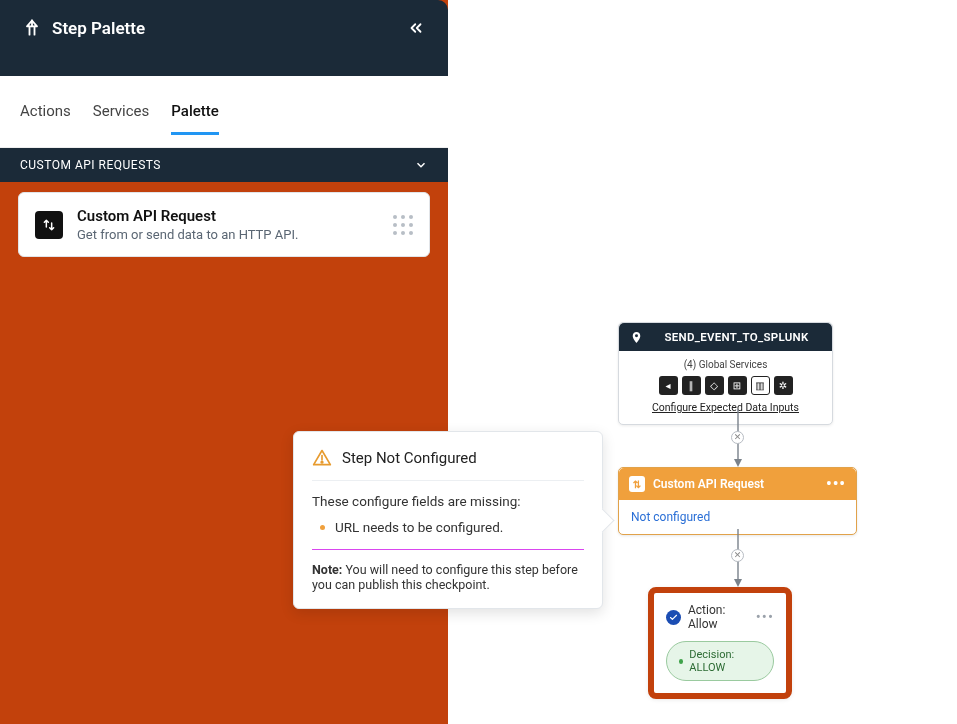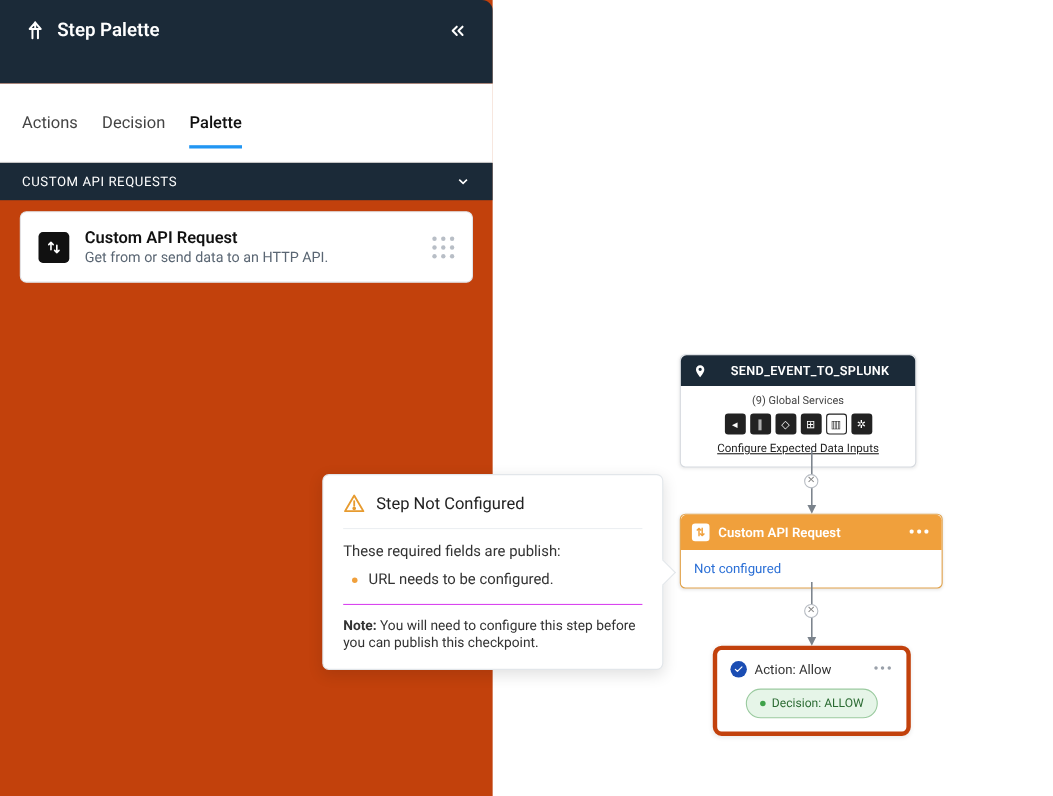--- a/index.html
+++ b/index.html
@@ -200,22 +200,22 @@
     padding:10px 12px;
     font-size:12px;
     color:#2a6fd6;
     cursor:pointer;
   }
 
   
   .node-allow{
     position:absolute;
     left:200px; top:587px;
-    width:180px;
-    border:4px solid #c2410c;
+    width:144px;
+    border:6px solid #c2410c;
     border-radius:8px;
     background:#fff;
     box-shadow:0 1px 4px rgba(0,0,0,.08);
     padding:10px 12px 12px;
   }
   .allow-row{display:flex;align-items:center;gap:7px;margin-bottom:10px;}
   .check-badge{width:15px;height:15px;border-radius:50%;background:#1b4db3;color:#fff;display:flex;align-items:center;justify-content:center;}
   .check-badge svg{width:9px;height:9px;}
   .allow-title{font-size:12px;color:#333;flex:1;}
   .allow-menu{color:#9aa1aa;font-size:15px;letter-spacing:1px;cursor:pointer;line-height:1;}
@@ -291,21 +291,21 @@
         <svg viewBox="0 0 24 24" fill="none" stroke="currentColor" stroke-width="2.4" stroke-linecap="round" stroke-linejoin="round">
             <polyline points="11 17 6 12 11 7"></polyline>
             <polyline points="18 17 13 12 18 7"></polyline>
           </svg>
       </span>
     </div>
   </div>
 
   <div class="tabs">
     <div class="tab">Actions</div>
-    <div class="tab">Decision</div>
+    <div class="tab">Services</div>
     <div class="tab active">Palette</div>
   </div>
 
   <div class="category-header">
     <span>CUSTOM API REQUESTS</span>
     <span class="chev">
       <svg viewBox="0 0 24 24" fill="none" stroke="currentColor" stroke-width="2.5">
           <polyline points="6 9 12 15 18 9"></polyline>
         </svg>
     </span>
@@ -343,21 +343,21 @@
   <div class="node-start">
     <div class="nhdr">
       <span class="pin-icon">
         <svg viewBox="0 0 24 24" fill="currentColor">
             <path d="M12 2C8 2 5 5 5 9c0 5 7 13 7 13s7-8 7-13c0-4-3-7-7-7zm0 9.5A2.5 2.5 0 1 1 12 6a2.5 2.5 0 0 1 0 5.5z"></path>
           </svg>
       </span>
       <span class="title">SEND_EVENT_TO_SPLUNK</span>
     </div>
     <div class="nbody">
-      <div class="nprov">(9) Global Services</div>
+      <div class="nprov">(4) Global Services</div>
       <div class="icon-row">
         <div class="icon-chip">◂</div>
         <div class="icon-chip">∥</div>
         <div class="icon-chip">◇</div>
         <div class="icon-chip">⊞</div>
         <div class="icon-chip" style="background:#fff;color:#222;border:1px solid #222;">▥</div>
         <div class="icon-chip">✲</div>
       </div>
       <div class="linkish">Configure Expected Data Inputs</div>
     </div>
@@ -404,21 +404,21 @@
     <div class="chead">
       <span class="warn-ico">
         <svg viewBox="0 0 24 24" fill="none" stroke="currentColor" stroke-width="2" stroke-linejoin="round" stroke-linecap="round">
             <path d="M12 3 L22 20 H2 Z"></path>
             <line x1="12" y1="9" x2="12" y2="14"></line>
             <circle cx="12" cy="17" r="1" fill="currentColor"></circle>
           </svg>
       </span>
       <span class="ctitle">Step Not Configured</span>
     </div>
-    <div class="cmsg">These required fields are publish:</div>
+    <div class="cmsg">These configure fields are missing:</div>
     <ul>
       <li>URL needs to be configured.</li>
     </ul>
     <div class="note">
       <b>Note:</b> <span>You will need to configure this step before you can publish this checkpoint.</span>
     </div>
   </div>
 
 </div>
 

